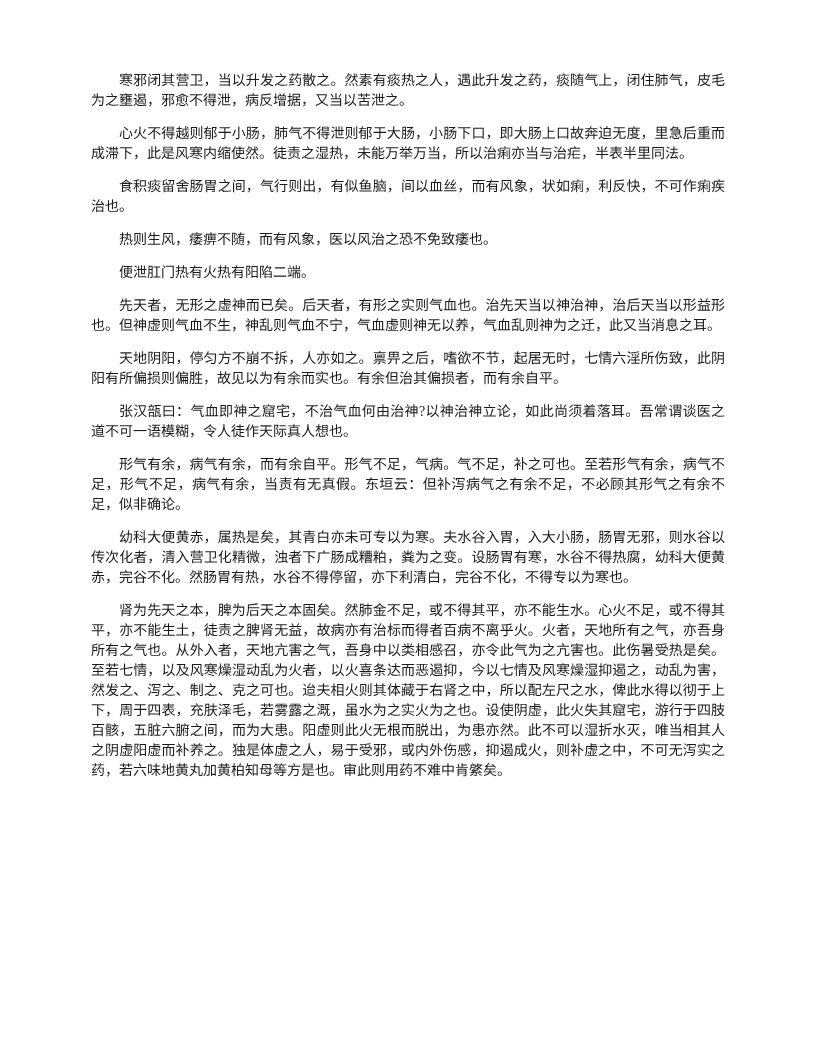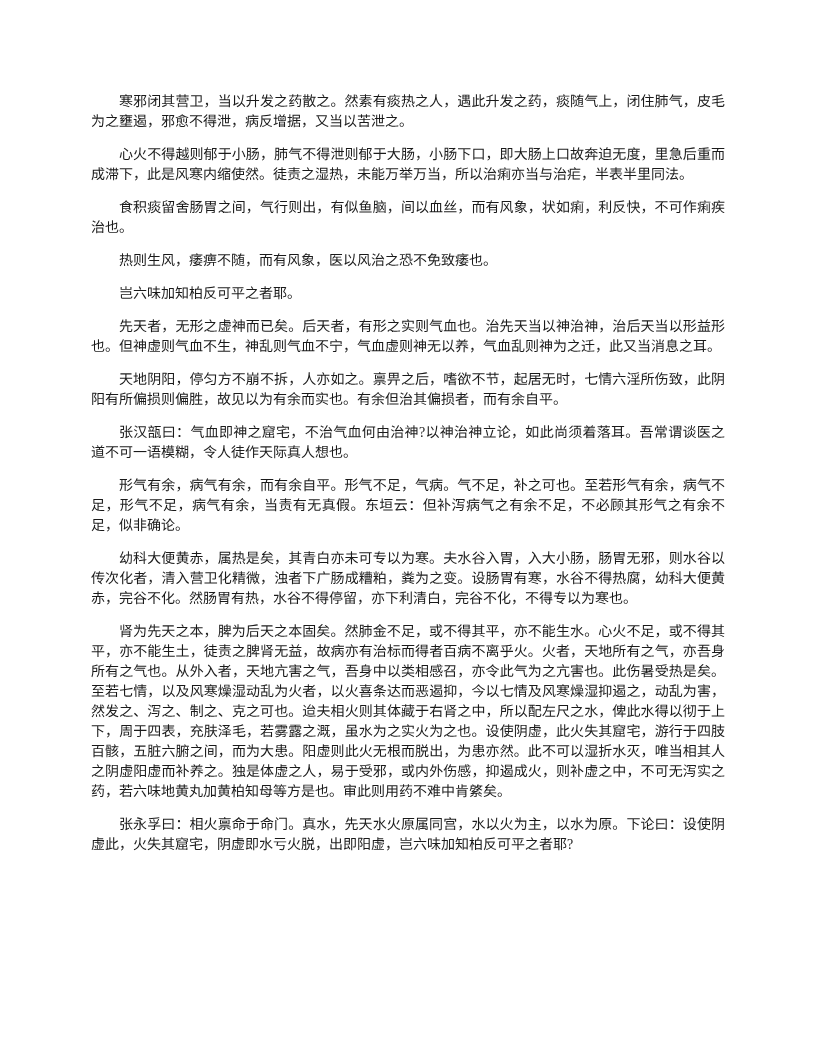--- a/index.html
+++ b/index.html
@@ -8,21 +8,21 @@
     background: #ffffff;
   }
   .page {
     position: relative;
     width: 816px;
     height: 1056px;
     margin: 0 auto;
     background: #ffffff;
     overflow: hidden;
     box-sizing: border-box;
-    padding: 92px 91px 0 91px;
+    padding: 71px 91px 0 91px;
   }
   .doc-body {
     width: 634px;
     font-family: "Liberation Serif", "DejaVu Serif", serif;
     font-size: 14px;
     line-height: 20px;
     color: #1a1a1a;
     text-align: justify;
   }
   .doc-body p {
@@ -34,22 +34,21 @@
 </style>
 </head>
 <body>
 
 <div class="page">
   <div class="doc-body">
     <p>寒邪闭其营卫，当以升发之药散之。然素有痰热之人，遇此升发之药，痰随气上，闭住肺气，皮毛为之壅遏，邪愈不得泄，病反增据，又当以苦泄之。</p>
     <p>心火不得越则郁于小肠，肺气不得泄则郁于大肠，小肠下口，即大肠上口故奔迫无度，里急后重而成滞下，此是风寒内缩使然。徒责之湿热，未能万举万当，所以治痢亦当与治疟，半表半里同法。</p>
     <p>食积痰留舍肠胃之间，气行则出，有似鱼脑，间以血丝，而有风象，状如痢，利反快，不可作痢疾治也。</p>
     <p>热则生风，痿痹不随，而有风象，医以风治之恐不免致痿也。</p>
-    <p>岂六味加知柏反可平之者耶。</p>
+    <p>便泄肛门热有火热有阳陷二端。</p>
     <p>先天者，无形之虚神而已矣。后天者，有形之实则气血也。治先天当以神治神，治后天当以形益形也。但神虚则气血不生，神乱则气血不宁，气血虚则神无以养，气血乱则神为之迁，此又当消息之耳。</p>
     <p>天地阴阳，停匀方不崩不拆，人亦如之。禀畀之后，嗜欲不节，起居无时，七情六淫所伤致，此阴阳有所偏损则偏胜，故见以为有余而实也。有余但治其偏损者，而有余自平。</p>
     <p>张汉瓿曰：气血即神之窟宅，不治气血何由治神?以神治神立论，如此尚须着落耳。吾常谓谈医之道不可一语模糊，令人徒作天际真人想也。</p>
     <p>形气有余，病气有余，而有余自平。形气不足，气病。气不足，补之可也。至若形气有余，病气不足，形气不足，病气有余，当责有无真假。东垣云：但补泻病气之有余不足，不必顾其形气之有余不足，似非确论。</p>
     <p>幼科大便黄赤，属热是矣，其青白亦未可专以为寒。夫水谷入胃，入大小肠，肠胃无邪，则水谷以传次化者，清入营卫化精微，浊者下广肠成糟粕，粪为之变。设肠胃有寒，水谷不得热腐，幼科大便黄赤，完谷不化。然肠胃有热，水谷不得停留，亦下利清白，完谷不化，不得专以为寒也。</p>
     <p>肾为先天之本，脾为后天之本固矣。然肺金不足，或不得其平，亦不能生水。心火不足，或不得其平，亦不能生土，徒责之脾肾无益，故病亦有治标而得者百病不离乎火。火者，天地所有之气，亦吾身所有之气也。从外入者，天地亢害之气，吾身中以类相感召，亦令此气为之亢害也。此伤暑受热是矣。至若七情，以及风寒燥湿动乱为火者，以火喜条达而恶遏抑，今以七情及风寒燥湿抑遏之，动乱为害，然发之、泻之、制之、克之可也。迨夫相火则其体藏于右肾之中，所以配左尺之水，俾此水得以彻于上下，周于四表，充肤泽毛，若雾露之溉，虽水为之实火为之也。设使阴虚，此火失其窟宅，游行于四肢百骸，五脏六腑之间，而为大患。阳虚则此火无根而脱出，为患亦然。此不可以湿折水灭，唯当相其人之阴虚阳虚而补养之。独是体虚之人，易于受邪，或内外伤感，抑遏成火，则补虚之中，不可无泻实之药，若六味地黄丸加黄柏知母等方是也。审此则用药不难中肯綮矣。</p>
-    <p>张永孚曰：相火禀命于命门。真水，先天水火原属同宫，水以火为主，以水为原。下论曰：设使阴虚此，火失其窟宅，阴虚即水亏火脱，出即阳虚，岂六味加知柏反可平之者耶?</p>
   </div>
 </div>
 
 </body></html>

